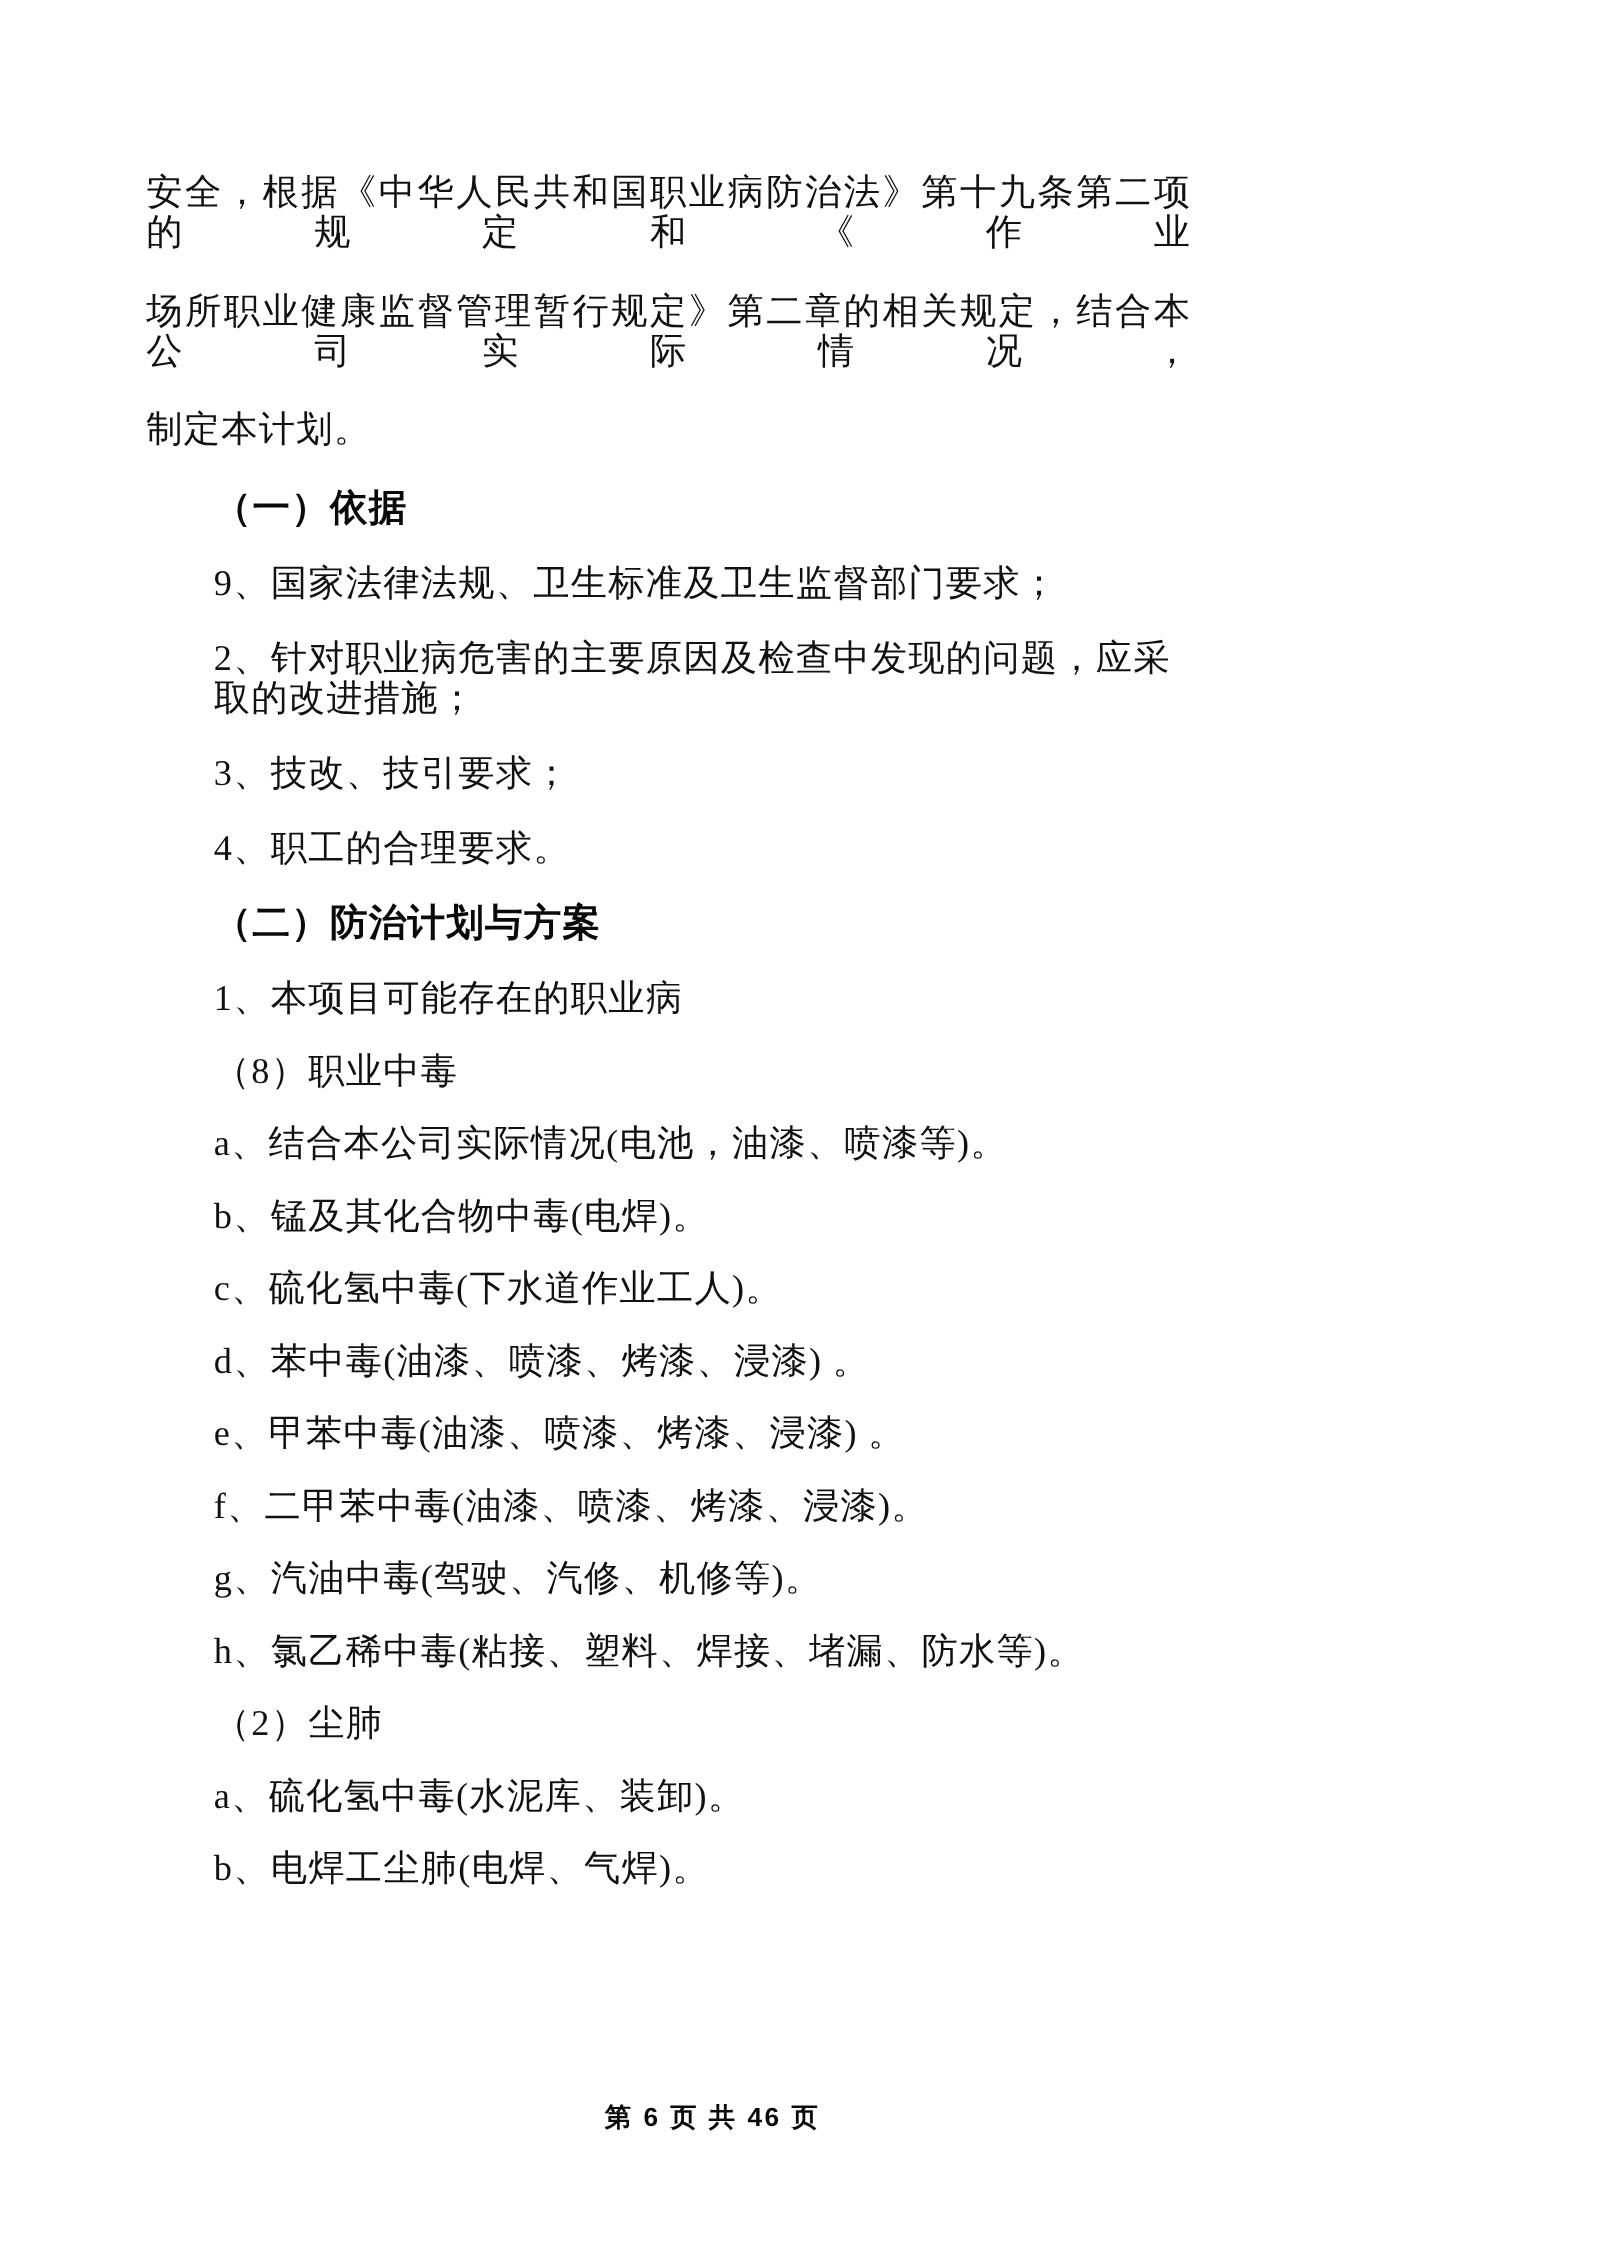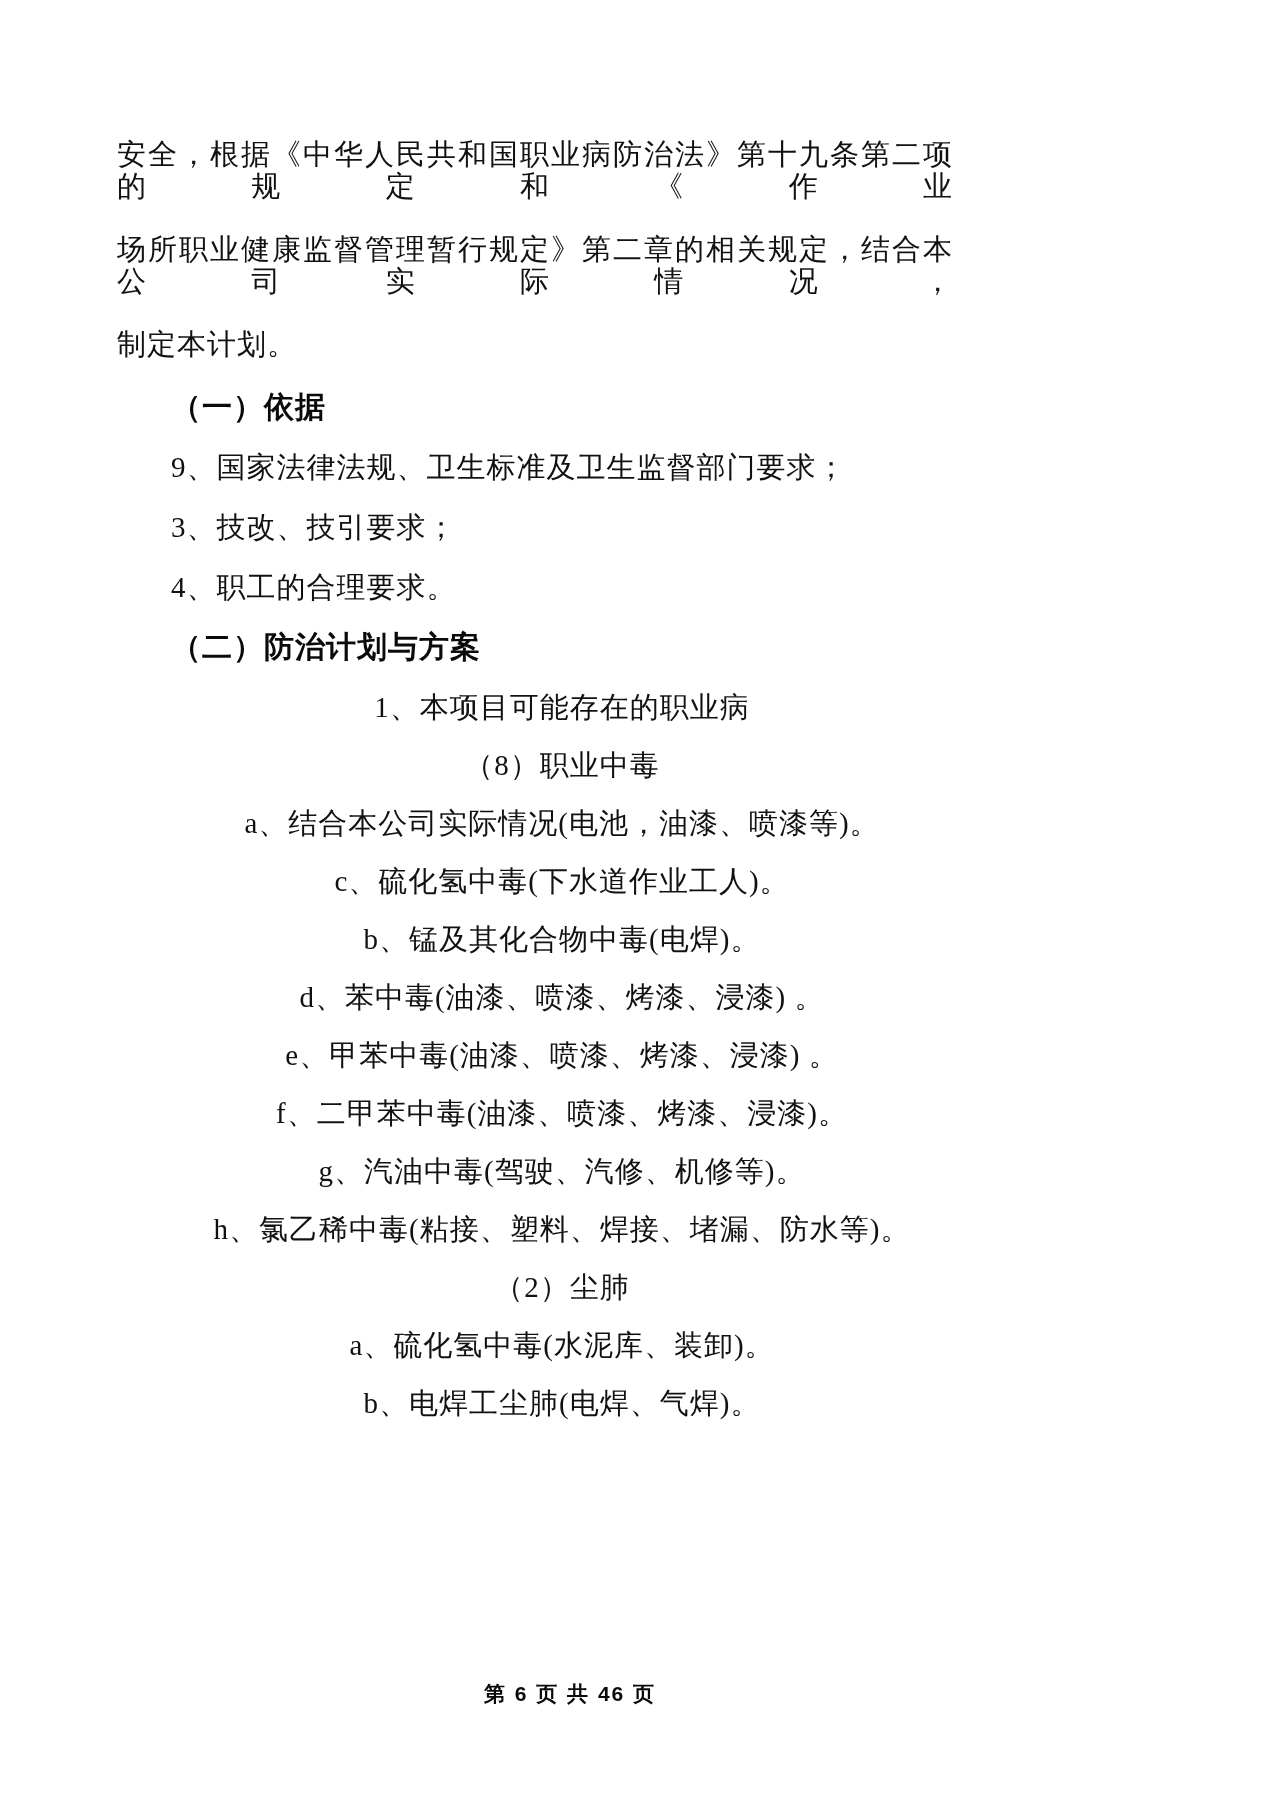--- a/index.html
+++ b/index.html
@@ -31,21 +31,20 @@
     text-justify: inter-character;
   }
   .indent {
     padding-left: 54px;
   }
   .pitch-60 {
     margin-bottom: 28px;
   }
   .pitch-58 {
     margin-bottom: 26px;
-    text-align: center;
   }
   .heading {
     font-family: "Liberation Sans", "DejaVu Sans", sans-serif;
     font-weight: bold;
     font-size: 30px;
     line-height: 32px;
     margin: 4px 0 28px 0;
     padding-left: 54px;
     letter-spacing: 1px;
     color: #0a0a0a;
@@ -68,32 +67,33 @@
 
 <div class="page">
 
   <p class="body-line justify">安全，根据《中华人民共和国职业病防治法》第十九条第二项的规定和《作业</p>
   <p class="body-line justify">场所职业健康监督管理暂行规定》第二章的相关规定，结合本公司实际情况，</p>
   <p class="body-line">制定本计划。</p>
 
   <h2 class="heading">（一）依据</h2>
 
   <p class="body-line indent pitch-60">9、国家法律法规、卫生标准及卫生监督部门要求；</p>
+  <p class="body-line indent pitch-60">2、针对职业病危害的主要原因及检查中发现的问题，应采取的改进措施；</p>
   <p class="body-line indent pitch-60">3、技改、技引要求；</p>
   <p class="body-line indent pitch-60">4、职工的合理要求。</p>
 
   <h2 class="heading">（二）防治计划与方案</h2>
 
   <p class="body-line indent pitch-58">1、本项目可能存在的职业病</p>
 
   <p class="body-line indent pitch-58">（8）职业中毒</p>
 
   <p class="body-line indent pitch-58">a、结合本公司实际情况(电池，油漆、喷漆等)。</p>
+  <p class="body-line indent pitch-58">b、锰及其化合物中毒(电焊)。</p>
   <p class="body-line indent pitch-58">c、硫化氢中毒(下水道作业工人)。</p>
-  <p class="body-line indent pitch-58">b、锰及其化合物中毒(电焊)。</p>
   <p class="body-line indent pitch-58">d、苯中毒(油漆、喷漆、烤漆、浸漆) 。</p>
   <p class="body-line indent pitch-58">e、甲苯中毒(油漆、喷漆、烤漆、浸漆) 。</p>
   <p class="body-line indent pitch-58">f、二甲苯中毒(油漆、喷漆、烤漆、浸漆)。</p>
   <p class="body-line indent pitch-58">g、汽油中毒(驾驶、汽修、机修等)。</p>
   <p class="body-line indent pitch-58">h、氯乙稀中毒(粘接、塑料、焊接、堵漏、防水等)。</p>
 
   <p class="body-line indent pitch-58">（2）尘肺</p>
 
   <p class="body-line indent pitch-58">a、硫化氢中毒(水泥库、装卸)。</p>
   <p class="body-line indent pitch-58">b、电焊工尘肺(电焊、气焊)。</p>

